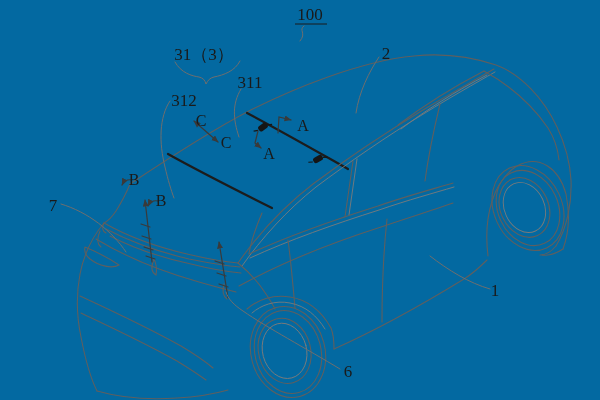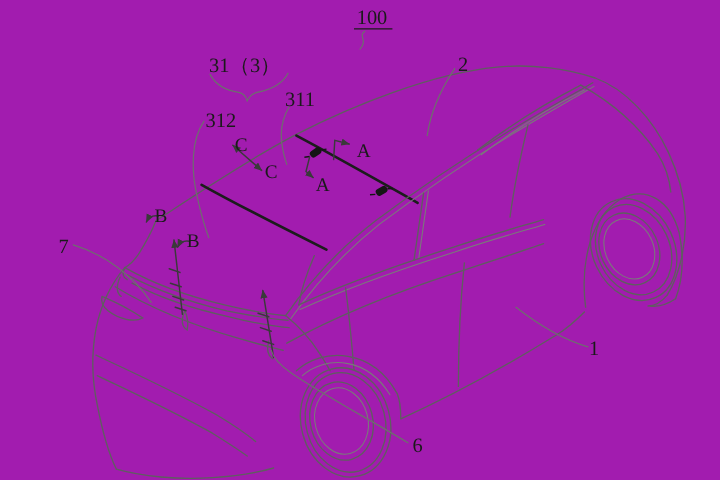--- a/index.html
+++ b/index.html
@@ -1,16 +1,16 @@
 <!DOCTYPE html>
 <html><head>
 <meta charset="utf-8">
 <style>
   html,body{margin:0;padding:0;background:#fff;}
-  .stage{position:relative;width:600px;height:400px;background:#a21caf;overflow:hidden;
+  .stage{position:relative;width:600px;height:400px;background:#0369a1;overflow:hidden;
          font-family:"Liberation Serif","DejaVu Serif",serif;}
   svg{display:block;}
   .ln  {fill:none;stroke:#5f5f5f;stroke-width:1.1;stroke-linecap:round;}
   .lt  {fill:none;stroke:#7a7a7a;stroke-width:0.9;stroke-linecap:round;}
   .seam{fill:none;stroke:#1c1c1c;stroke-width:2.2;stroke-linecap:round;}
   .sect{fill:none;stroke:#3a3a3a;stroke-width:1.2;stroke-linecap:round;}
   .lead{fill:none;stroke:#6e6e6e;stroke-width:1;stroke-linecap:round;}
   .lbl {fill:#1a1a1a;font-size:17px;}
   .lblS{fill:#1a1a1a;font-size:16px;}
   .clip{fill:#151515;stroke:none;}

